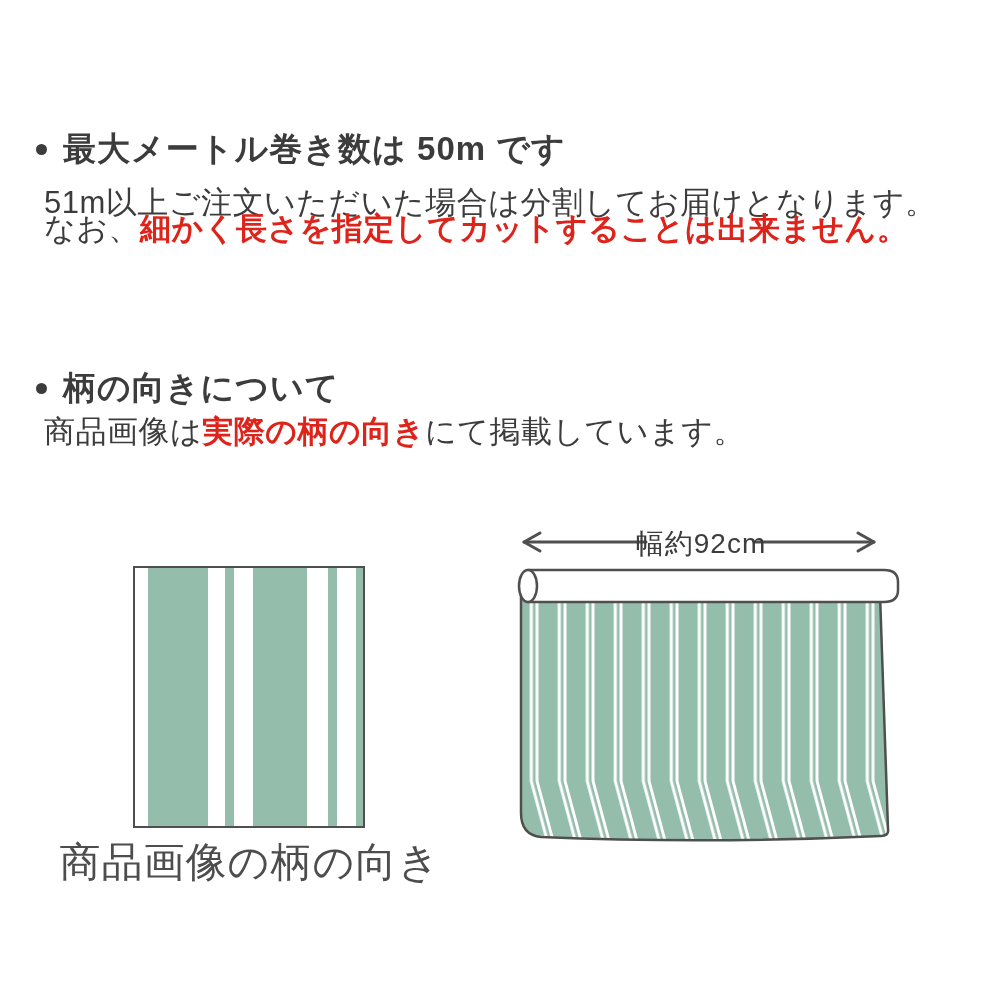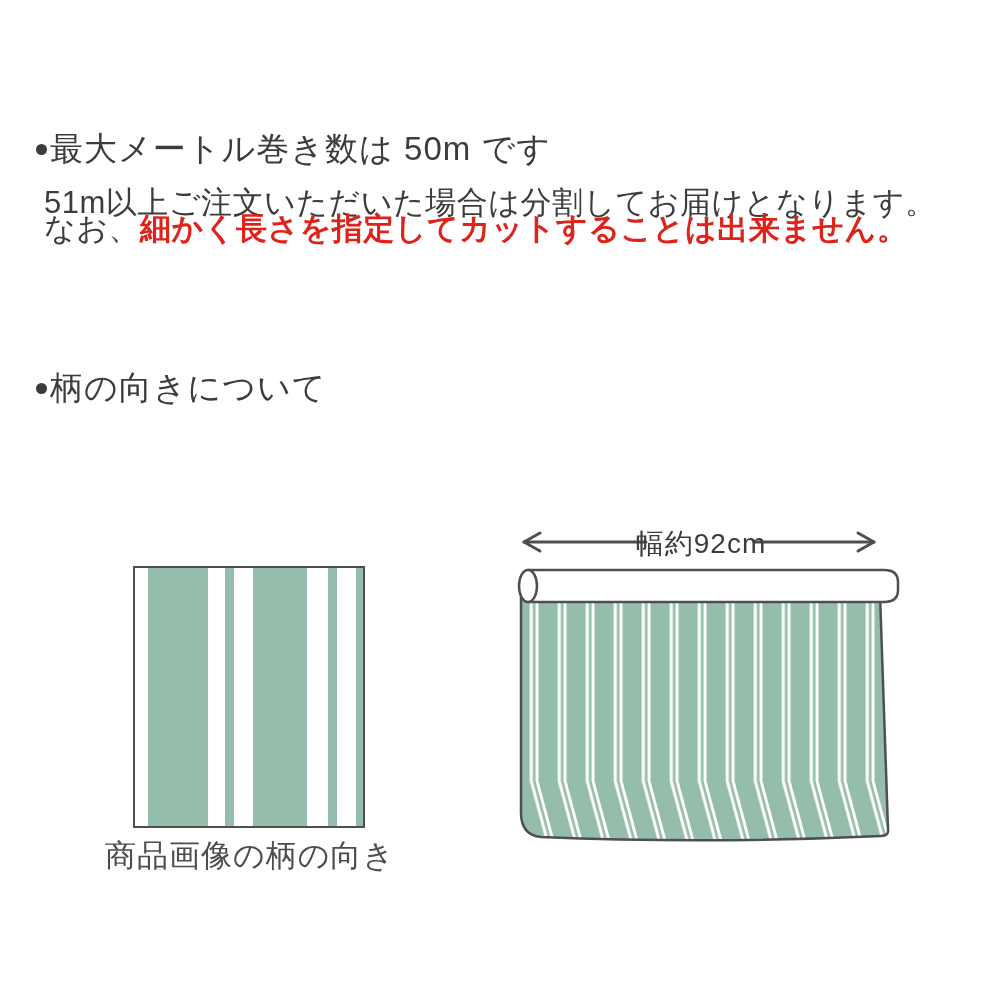--- a/index.html
+++ b/index.html
@@ -10,23 +10,23 @@
     height: 1000px;
     background: #ffffff;
     overflow: hidden;
     font-family: "Liberation Sans", sans-serif;
     color: var(--text);
   }
   .heading-row {
     position: absolute;
     display: flex;
     align-items: center;
-    gap: 3px;
+    gap: 16px;
     font-size: 33px;
-    font-weight: 400;
+    font-weight: 700;
     letter-spacing: 1px;
     color: var(--text);
     white-space: nowrap;
   }
   .bullet {
     width: 11px;
     height: 11px;
     border-radius: 50%;
     background: var(--text);
     flex: 0 0 auto;
@@ -58,21 +58,21 @@
       #ffffff 43.3%,     #ffffff 51.9%,
       var(--green) 51.9%,var(--green) 75.5%,
       #ffffff 75.5%,     #ffffff 84.5%,
       var(--green) 84.5%,var(--green) 88.4%,
       #ffffff 88.4%,     #ffffff 97.0%,
       var(--green) 97.0%,var(--green) 100%);
   }
   .caption {
     position: absolute;
     transform: translateX(-50%);
-    font-size: 31px;
+    font-size: 41px;
     font-weight: 500;
     letter-spacing: 1px;
     color: var(--caption);
     white-space: nowrap;
   }
   .roll-figure {
     position: absolute;
     left: 480px;
     top: 516px;
     width: 440px;
@@ -100,20 +100,23 @@
 
   <div class="body-line" style="left:44px; top:208px;">
     <span>なお、</span><span class="red-strong">細かく長さを指定してカットすることは出来ません。</span>
   </div>
 
   <div class="heading-row" style="left:36px; top:366px;justify-content:center;">
     <span class="bullet"></span>
     <span>柄の向きについて</span>
   </div>
 
+  <div class="body-line" style="left:44px; top:411px;">
+    <span>商品画像は</span><span class="red-strong">実際の柄の向き</span><span>にて掲載しています。</span>
+  </div>
 
   <div class="swatch"></div>
   <div class="caption" style="left:250px; top:835px;">商品画像の柄の向き</div>
 
   <div class="roll-figure">
     <svg viewBox="0 0 440 330" width="440" height="330">
       <defs>
         <pattern id="stripes" width="28" height="12" patternUnits="userSpaceOnUse" patternTransform="translate(2.5,0)">
           <rect class="fill-green" x="0" y="0" width="19.5" height="12"></rect>
           <rect class="fill-white" x="19.5" y="0" width="2.8" height="12"></rect>

